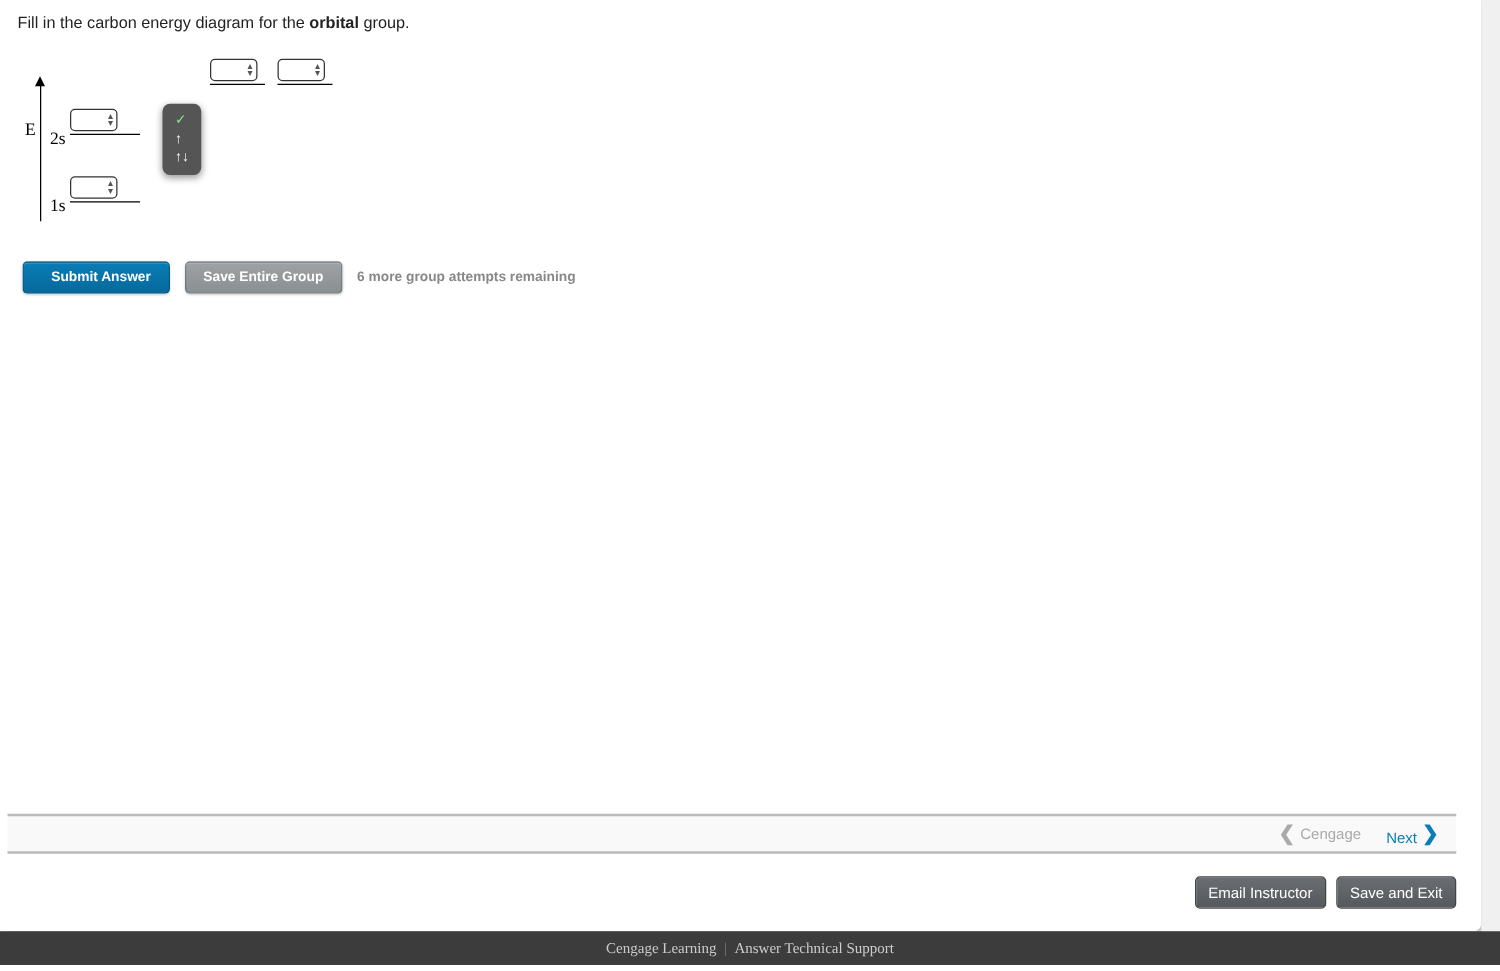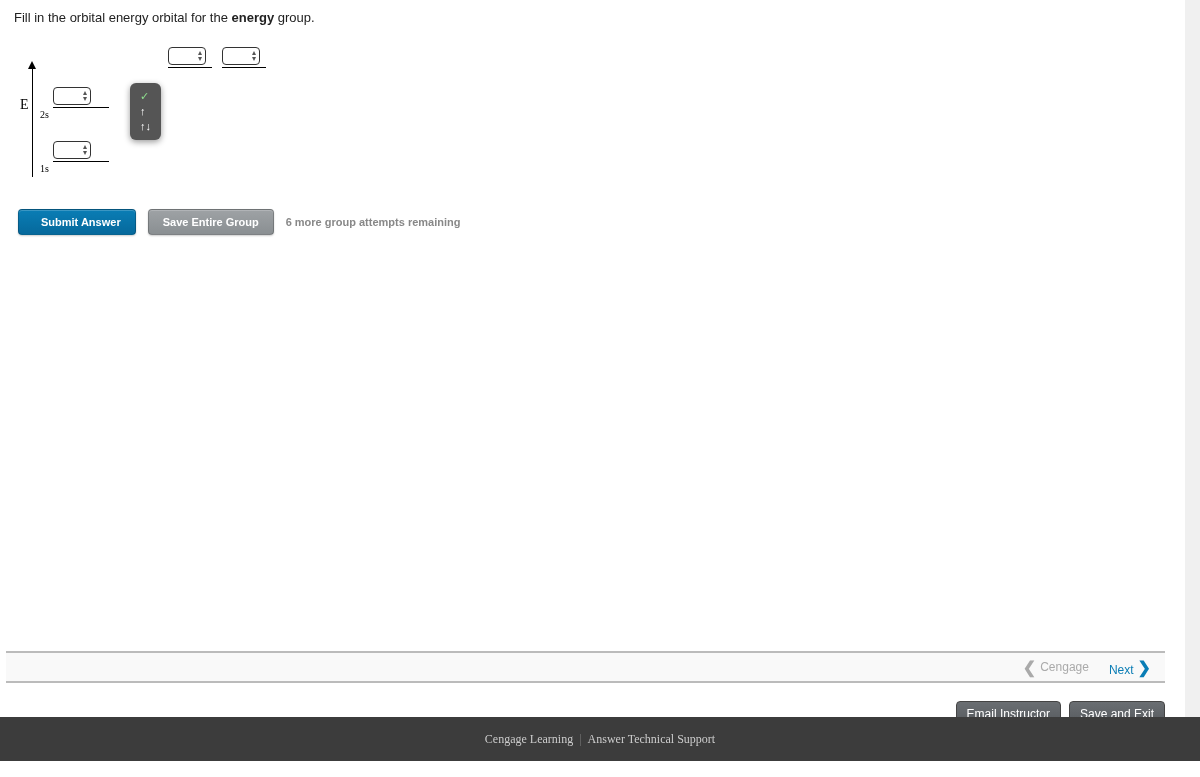--- a/index.html
+++ b/index.html
@@ -57,21 +57,21 @@
 .orbital-row {
   position: absolute;
   display: flex;
   align-items: flex-end;
 }
 .row-2p { left: 150px; top: 6px; gap: 6px; }
 .row-2s { left: 22px; top: 46px; }
 .row-1s { left: 22px; top: 100px; }
 .orbital-label {
   font-family: Georgia, serif;
-  font-size: 10px;
+  font-size: 14px;
   margin-right: 4px;
   position: relative;
   top: 12px;
 }
 .orbital-slot {
   position: relative;
   display: inline-block;
   margin-right: 4px;
 }
 .orbital-box {
@@ -179,24 +179,24 @@
   background: linear-gradient(#6a6e72, #55595d);
   color: #fff;
   font-size: 12px;
   padding: 5px 10px;
   border-radius: 4px;
   border: 1px solid #444;
   cursor: pointer;
 }
 .footer {
   position: absolute;
-  bottom: 16px;
+  bottom: 5px;
   left: 0;
   width: 1200px;
-  height: 44px;
+  height: 27px;
   background: #3c3c3c;
   color: #ccc;
   font-family: Georgia, serif;
   font-size: 12px;
   display: flex;
   align-items: center;
   justify-content: center;
   gap: 6px;
 }
 .footer .sep { color: #777; }
@@ -208,21 +208,21 @@
   height: 745px;
   background: #f0f0f0;
 }
 </style>
 </head>
 <body>
 
 <div class="outer-frame">
 
   <div class="question">
-    <span>Fill in the orbital energy orbital for the </span><b>energy</b><span> group.</span>
+    <span>Fill in the carbon energy diagram for the </span><b>orbital</b><span> group.</span>
   </div>
 
   <div class="diagram-area">
     <div class="energy-arrow"></div>
     <div class="e-label">E</div>
 
     <div class="orbital-row row-2p">
       <div class="orbital-slot">
         <div class="orbital-box">
             <span class="stepper">▴<br>▾</span>

